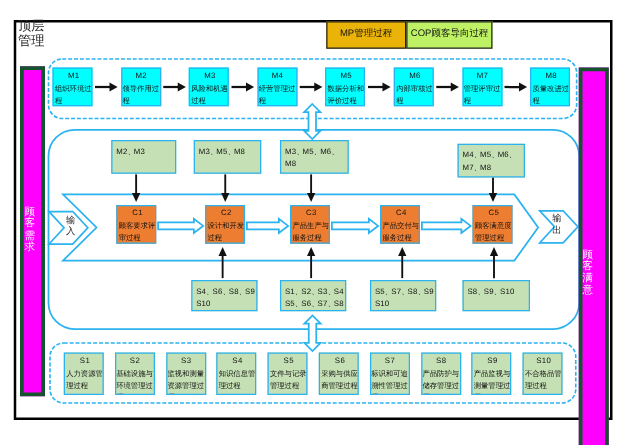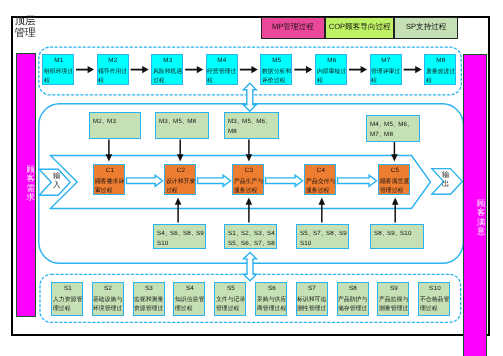--- a/index.html
+++ b/index.html
@@ -7,22 +7,22 @@
        font-family:"Liberation Sans",sans-serif;
        -webkit-font-smoothing:antialiased;
        text-rendering:geometricPrecision;}
   #stage{position:absolute;left:0;top:0;width:503px;height:356px;background:#ffffff;padding-left:15px;}
   #bg{position:absolute;left:0;top:0;}
   .abs{position:absolute;box-sizing:border-box;}
   .frame{left:11px;top:16px;width:479px;height:320px;border:2px solid #000;background:transparent;}
   .title{left:14.4px;top:14.8px;width:70px;font-size:10.6px;line-height:12.4px;color:#222;letter-spacing:0px;}
   .legend-box{height:22px;top:16.8px;border:1px solid #222;font-size:7.6px;color:#111;
               display:flex;align-items:center;justify-content:center;}
-  .sidebar{width:20px;background:#FF00FF;border:1px solid #14532d;
-     display:flex;align-items:center;justify-content:flex-end;}
+  .sidebar{width:20px;background:#FF00FF;border:3px solid #14532d;
+     display:flex;align-items:center;justify-content:flex-start;}
   .sidebar span{display:block;font-size:8.4px;color:#ffffff;line-height:9.5px;
      width:9px;text-align:center;word-break:break-all;margin-top:-3px;}
   .pbox{border:1px solid #2BB2F0;color:#111;overflow:hidden;position:absolute;}
   .pbox .inner{position:absolute;left:0.6px;top:1.6px;width:200%;
         transform:scale(0.5);transform-origin:0 0;
         font-size:11.7px;line-height:19.2px;}
   .pbox .pid{display:block;text-align:center;font-size:12.5px;letter-spacing:0.6px;line-height:13.4px;margin-bottom:4.2px;}
   .pbox .pnm{display:block;text-align:left;}
   .mbox{background:#00FFFF;}
   .cbox{background:#ED7D31;}
@@ -110,28 +110,25 @@
       </g>
 <g>
         <line x1="395.20" y1="222.50" x2="395.20" y2="203.70" stroke="#111111" stroke-width="1.5"></line>
         <path d="M 395.20 197.50 L 391.90 204.70 L 398.50 204.70 Z" fill="#111111"></path>
       </g>
 <path d="M 249.80 83.20 L 256.30 89.70 L 252.80 89.70 L 252.80 104.70 L 256.30 104.70 L 249.80 111.20 L 243.30 104.70 L 246.80 104.70 L 246.80 89.70 L 243.30 89.70 Z" fill="#ffffff" stroke="#2BB2F0" stroke-width="1.4"></path>
 <path d="M 250.00 252.40 L 256.50 258.90 L 253.00 258.90 L 253.00 274.30 L 256.50 274.30 L 250.00 280.80 L 243.50 274.30 L 247.00 274.30 L 247.00 258.90 L 243.50 258.90 Z" fill="#ffffff" stroke="#2BB2F0" stroke-width="1.4"></path>
 </svg>
 <div class="abs frame"></div>
 <div class="abs title"><span>顶层</span><br><span>管理</span></div>
-<div class="abs legend-box" style="left:260.6px;width:64.5px;background:#ec4899;">
+<div class="abs legend-box" style="left:260.6px;width:64.5px;background:#eab308;">
       <span>MP管理过程</span>
     </div>
 <div class="abs legend-box" style="left:325.1px;width:69.2px;background:#bef264;">
       <span>COP顾客导向过程</span>
-    </div>
-<div class="abs legend-box" style="left:394.3px;width:63.8px;background:#C5E0B4;">
-      <span>SP支持过程</span>
     </div>
 <div class="abs sidebar" style="left:16.2px;top:53.2px;width:20px;height:263.8px;">
       <span>顾客需求</span>
     </div>
 <div class="abs sidebar" style="left:462.6px;top:53.5px;width:24.2px;height:331px;">
       <span>顾客满意</span>
     </div>
 <div class="abs pbox mbox" style="left:42.0px;top:54.0px;width:32.0px;height:31.0px;">
       <div class="inner">
         <span class="pid">M1</span>

